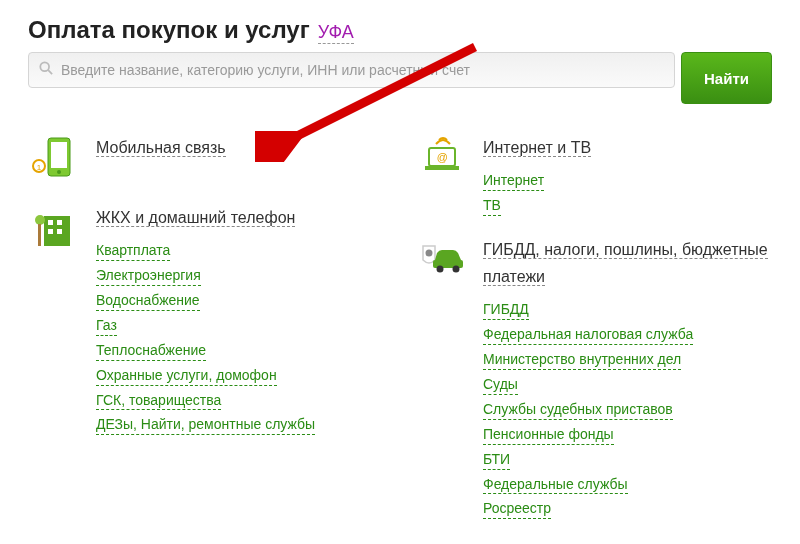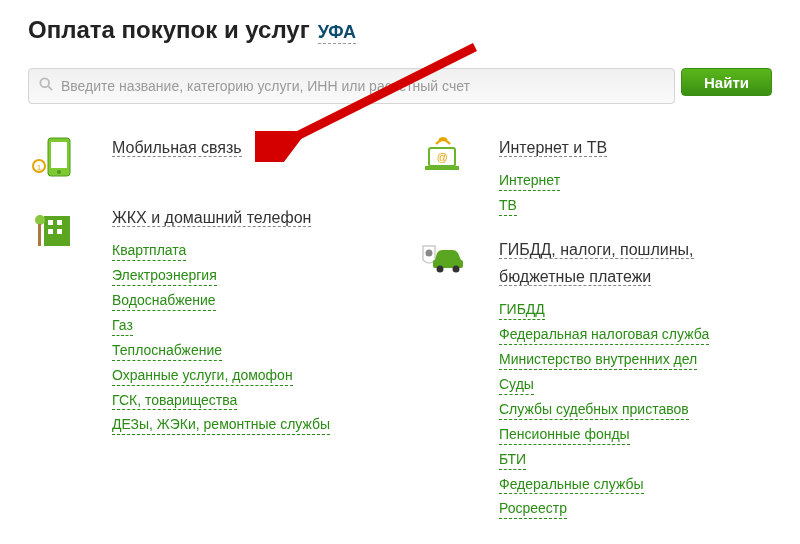--- a/index.html
+++ b/index.html
@@ -1,31 +1,31 @@
 <!DOCTYPE html>
 <html><head>
   <meta charset="utf-8">
   <style>
     * { margin: 0; padding: 0; box-sizing: border-box; }
     body { font-family: Arial, Helvetica, sans-serif; background: #fff; width: 800px; height: 544px; overflow: hidden; position: relative; }
     .container { padding: 16px 28px; }
-    .header { display: flex; align-items: baseline; gap: 8px; margin-bottom: 24px; }
+    .header { display: flex; align-items: baseline; gap: 8px; margin-bottom: 8px; }
     .title { font-size: 24px; font-weight: bold; color: #222; }
-    .city { font-size: 18px; font-weight: bold; color: #0c4a6e; border-bottom: 1px dashed #999; }
+    .city { font-size: 18px; font-weight: normal; color: #a21caf; border-bottom: 1px dashed #999; }
     .search-row { display: flex; gap: 6px; margin-bottom: 30px; }
     .search-box { flex: 1; background: linear-gradient(#f0f0f0,#fafafa); border: 1px solid #d5d5d5; border-radius: 4px; display: flex; align-items: center; padding: 0 10px; height: 36px; }
     .search-glyph-icon { color: #bbb; margin-right: 8px; }
     .search-input { border: none; background: transparent; outline: none; font-size: 14px; color: #888; width: 100%; }
     .search-input::placeholder { color: #9a9a9a; }
-    .find-btn { height: 28px; padding: 0 22px; border-radius: 4px; background: linear-gradient(#5ab71b,#3a8f12); color: #fff; border: 1px solid #3a8f12; font-size: 15px; font-weight: bold; cursor: pointer; }
+    .find-btn { height: 52px; padding: 0 22px; border-radius: 4px; background: linear-gradient(#5ab71b,#3a8f12); color: #fff; border: 1px solid #3a8f12; font-size: 15px; font-weight: bold; cursor: pointer; }
     .columns { display: flex; gap: 30px; }
     .col { flex: 1; }
     .category { display: flex; gap: 14px; margin-bottom: 20px; }
     .icon-cell { width: 54px; flex-shrink: 0; display: flex; align-items: flex-start; justify-content: center; }
-    .cat-body { flex: 1; margin-left: 16px; }
+    .cat-body { flex: 1; }
     .cat-title { color: #333; font-size: 16px; border-bottom: 1px dashed #888; display: inline; line-height: 1.7; cursor: pointer; }
     .sublist { margin-top: 10px; display: flex; flex-direction: column; gap: 5px; }
     .sublink { color: #2a8c14; font-size: 14px; border-bottom: 1px dashed #2a8c14; align-self: flex-start; cursor: pointer; line-height: 1.35; }
     .arrow { position: absolute; top: 42px; left: 255px; pointer-events: none; }
   </style>
 </head>
 <body>
 
 <div class="container">
   <div class="header">
@@ -79,21 +79,21 @@
         <div class="cat-body">
           <span class="cat-title">ЖКХ и домашний телефон</span>
           <div class="sublist">
             <span class="sublink">Квартплата</span>
             <span class="sublink">Электроэнергия</span>
             <span class="sublink">Водоснабжение</span>
             <span class="sublink">Газ</span>
             <span class="sublink">Теплоснабжение</span>
             <span class="sublink">Охранные услуги, домофон</span>
             <span class="sublink">ГСК, товарищества</span>
-            <span class="sublink">ДЕЗы, ЖЭКи, ремонтные службы</span>
+            <span class="sublink">ДЕЗы, Найти, ремонтные службы</span>
           </div>
         </div>
       </div>
 
     </div>
 
     <div class="col">
 
       <div class="category">
         <div class="icon-cell">

